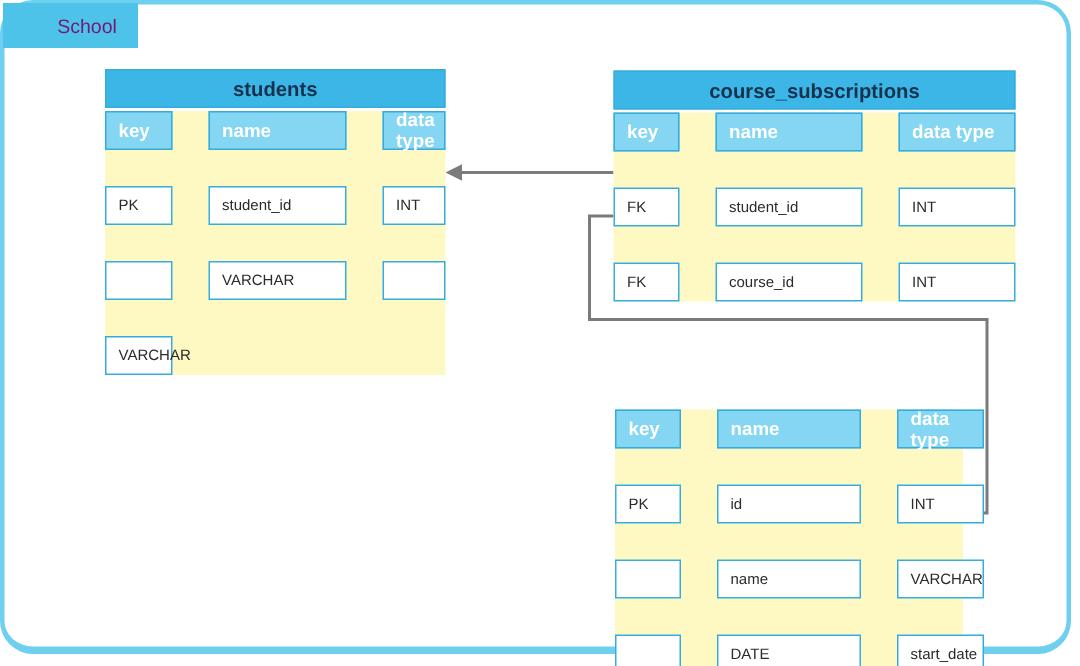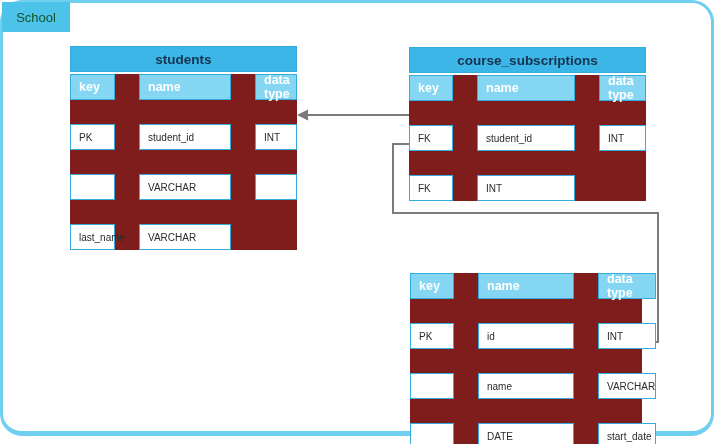--- a/index.html
+++ b/index.html
@@ -13,35 +13,35 @@
     position:absolute;left:0;top:0;width:714px;height:436px;
     border-style:solid;border-color:#6fcfee;
     border-width:3px 3px 5px 3px;
     border-radius:22px;
     box-sizing:border-box;
     background:transparent;
   }
   
   .db-tab{
     position:absolute;left:2px;top:2px;width:68px;height:30px;
-    background:#4ec3ea;color:#14532d;
+    background:#4ec3ea;color:#701a75;
     display:flex;align-items:center;justify-content:center;
-    font-size:13px;z-index:5;
+    font-size:13px;z-index:5;padding-left:22px;
   }
   
   .etable{position:absolute;z-index:3;border-radius:10px;}
   .t-title{
     height:26px;background:#3cb6e6;color:#16324f;
     font-weight:bold;font-size:13.5px;
     display:flex;align-items:center;justify-content:center;
     border:1px solid #35acdc;box-sizing:border-box;
     margin-bottom:2px;
   }
   .t-grid{
-    display:grid;grid-gap:2px;background:#7f1d1d;gap:24px;
+    display:grid;grid-gap:2px;background:#fef9c3;gap:24px;
   }
   .cell{
     height:26px;box-sizing:border-box;
     border:1px solid #35acdc;
     display:flex;align-items:center;
     padding-left:8px;font-size:10px;background:#ffffff;color:#2b2b2b;
   }
   .cell.hd{
     background:#85d6f2;color:#ffffff;font-weight:bold;font-size:12.5px;
   }
@@ -77,37 +77,37 @@
       <div class="cell hd">data type</div>
 
       <div class="cell">PK</div>
       <div class="cell">student_id</div>
       <div class="cell">INT</div>
 
       <div class="cell"></div>
       <div class="cell">VARCHAR</div>
 
       <div class="cell"></div>
-      <div class="cell">last_name</div>
       <div class="cell">VARCHAR</div>
     </div>
   </div>
 
-  <div class="etable" style="left:409px;top:47px;width:237px">
+  <div class="etable" style="left:409px;top:47px;width:268px">
     <div class="t-title">course_subscriptions</div>
     <div class="t-grid" style="grid-template-columns:44px 98px 1fr">
       <div class="cell hd">key</div>
       <div class="cell hd">name</div>
       <div class="cell hd">data type</div>
 
       <div class="cell">FK</div>
       <div class="cell">student_id</div>
       <div class="cell">INT</div>
 
       <div class="cell">FK</div>
+      <div class="cell">course_id</div>
       <div class="cell">INT</div>
     </div>
   </div>
 
   <div class="etable" style="left:410px;top:273px;width:232px">
     <div class="t-grid" style="grid-template-columns:44px 96px 1fr">
       <div class="cell hd">key</div>
       <div class="cell hd">name</div>
       <div class="cell hd">data type</div>
 

